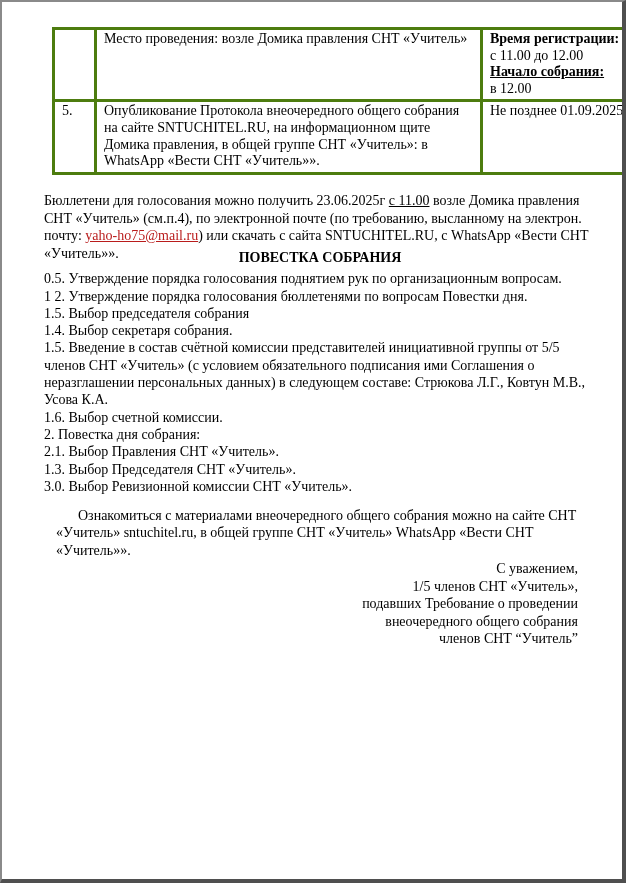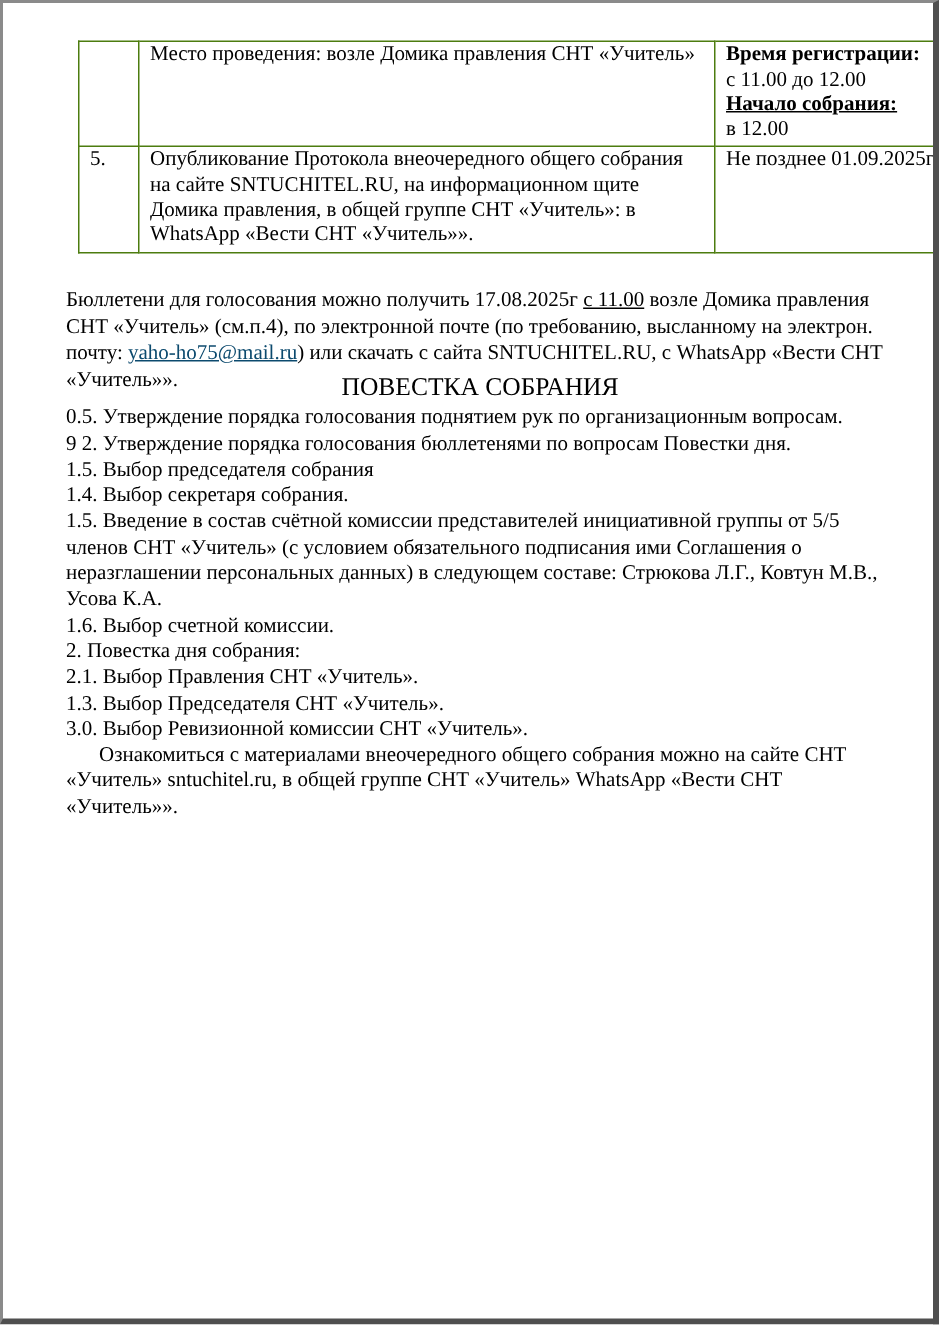--- a/index.html
+++ b/index.html
@@ -19,49 +19,49 @@
     border-bottom:4px solid #4f4f4f;
     overflow:hidden;
   }
   
   table.schedule{
     position:absolute;top:25px;left:50px;
     width:545px;
     border-collapse:collapse;table-layout:fixed;
   }
   table.schedule td{
-    border:1px solid #4d7c0f;
+    border:3px solid #4d7c0f;
     vertical-align:top;
     padding:1px 6px 2px 7px;
     line-height:16.6px;
   }
   td.col-num{width:26px;padding-left:5px;}
   td.col-desc{width:370px;}
   td.col-right{width:149px;}
   tr.row{height:66px;}
   .bold{font-weight:bold;}
   .bold-underline{font-weight:bold;text-decoration:underline;}
   td.deadline-cell{padding-top:16px;}
   
   .ballot{
     position:absolute;top:176px;left:42px;width:550px;
     line-height:17.5px;
   }
   .u{text-decoration:underline;}
-  a.email-link{color:#0c4a6e;text-decoration:underline;cursor:pointer;}
+  a.email-link{color:#b91c1c;text-decoration:underline;cursor:pointer;}
   
   .agenda{
     position:absolute;top:247px;left:42px;width:552px;
     line-height:17.3px;
   }
   .agenda-heading{
-    text-align:center;font-weight:normal;margin:0 0 4px 0;font-size:17px;
+    text-align:center;font-weight:bold;margin:0 0 4px 0;font-size:14px;
   }
   .agenda-item{margin:0;}
-  .agenda-note{margin:0;text-indent:22px;}
+  .agenda-note{margin:12px;text-indent:22px;}
   
   .signature{
     position:absolute;top:558px;right:44px;
     text-align:right;line-height:17.5px;
   }
 </style>
 </head>
 <body>
 
 <div class="page">
@@ -86,32 +86,39 @@
         <span>Опубликование Протокола внеочередного общего собрания на сайте SNTUCHITEL.RU, на информационном щите Домика правления, в общей группе СНТ «Учитель»: в WhatsApp «Вести СНТ «Учитель»».</span>
       </td>
       <td class="col-right deadline-cell">
         <span>Не позднее 01.09.2025г.</span>
       </td>
     </tr>
   </tbody>
     </table>
 
   <p class="ballot">
-    <span>Бюллетени для голосования можно получить 17.08.2025г </span><span class="u">с 11.00</span><span> возле Домика правления СНТ «Учитель» (см.п.4), по электронной почте (по требованию, высланному на электрон. почту: </span><a class="email-link">yaho-ho75@mail.ru</a><span>) или скачать с сайта SNTUCHITEL.RU, с WhatsApp «Вести СНТ «Учитель»».</span>
+    <span>Бюллетени для голосования можно получить 23.06.2025г </span><span class="u">с 11.00</span><span> возле Домика правления СНТ «Учитель» (см.п.4), по электронной почте (по требованию, высланному на электрон. почту: </span><a class="email-link">yaho-ho75@mail.ru</a><span>) или скачать с сайта SNTUCHITEL.RU, с WhatsApp «Вести СНТ «Учитель»».</span>
   </p>
 
   <div class="agenda">
     <p class="agenda-heading">ПОВЕСТКА СОБРАНИЯ</p>
     <p class="agenda-item">0.5. Утверждение порядка голосования поднятием рук по организационным вопросам.</p>
-    <p class="agenda-item">9 2. Утверждение порядка голосования бюллетенями по вопросам Повестки дня.</p>
+    <p class="agenda-item">1 2. Утверждение порядка голосования бюллетенями по вопросам Повестки дня.</p>
     <p class="agenda-item">1.5. Выбор председателя собрания</p>
     <p class="agenda-item">1.4. Выбор секретаря собрания.</p>
     <p class="agenda-item">1.5.  Введение в состав счётной комиссии представителей инициативной группы от 5/5 членов СНТ «Учитель» (с условием обязательного подписания ими Соглашения о неразглашении персональных данных) в следующем составе: Стрюкова Л.Г., Ковтун М.В., Усова К.А.</p>
     <p class="agenda-item">1.6.  Выбор счетной комиссии.</p>
     <p class="agenda-item">2. Повестка дня собрания:</p>
     <p class="agenda-item">2.1. Выбор Правления СНТ «Учитель».</p>
     <p class="agenda-item">1.3. Выбор Председателя  СНТ «Учитель».</p>
     <p class="agenda-item">3.0. Выбор Ревизионной комиссии СНТ «Учитель».</p>
     <p class="agenda-note">Ознакомиться с материалами внеочередного общего собрания можно на сайте СНТ «Учитель» sntuchitel.ru, в общей группе СНТ «Учитель» WhatsApp «Вести СНТ «Учитель»».</p>
   </div>
 
+  <div class="signature">
+    <div>С уважением,</div>
+    <div>1/5 членов СНТ «Учитель»,</div>
+    <div>подавших Требование о проведении</div>
+    <div>внеочередного общего собрания</div>
+    <div>членов СНТ “Учитель”</div>
+  </div>
 
 </div>
 
 </body></html>

